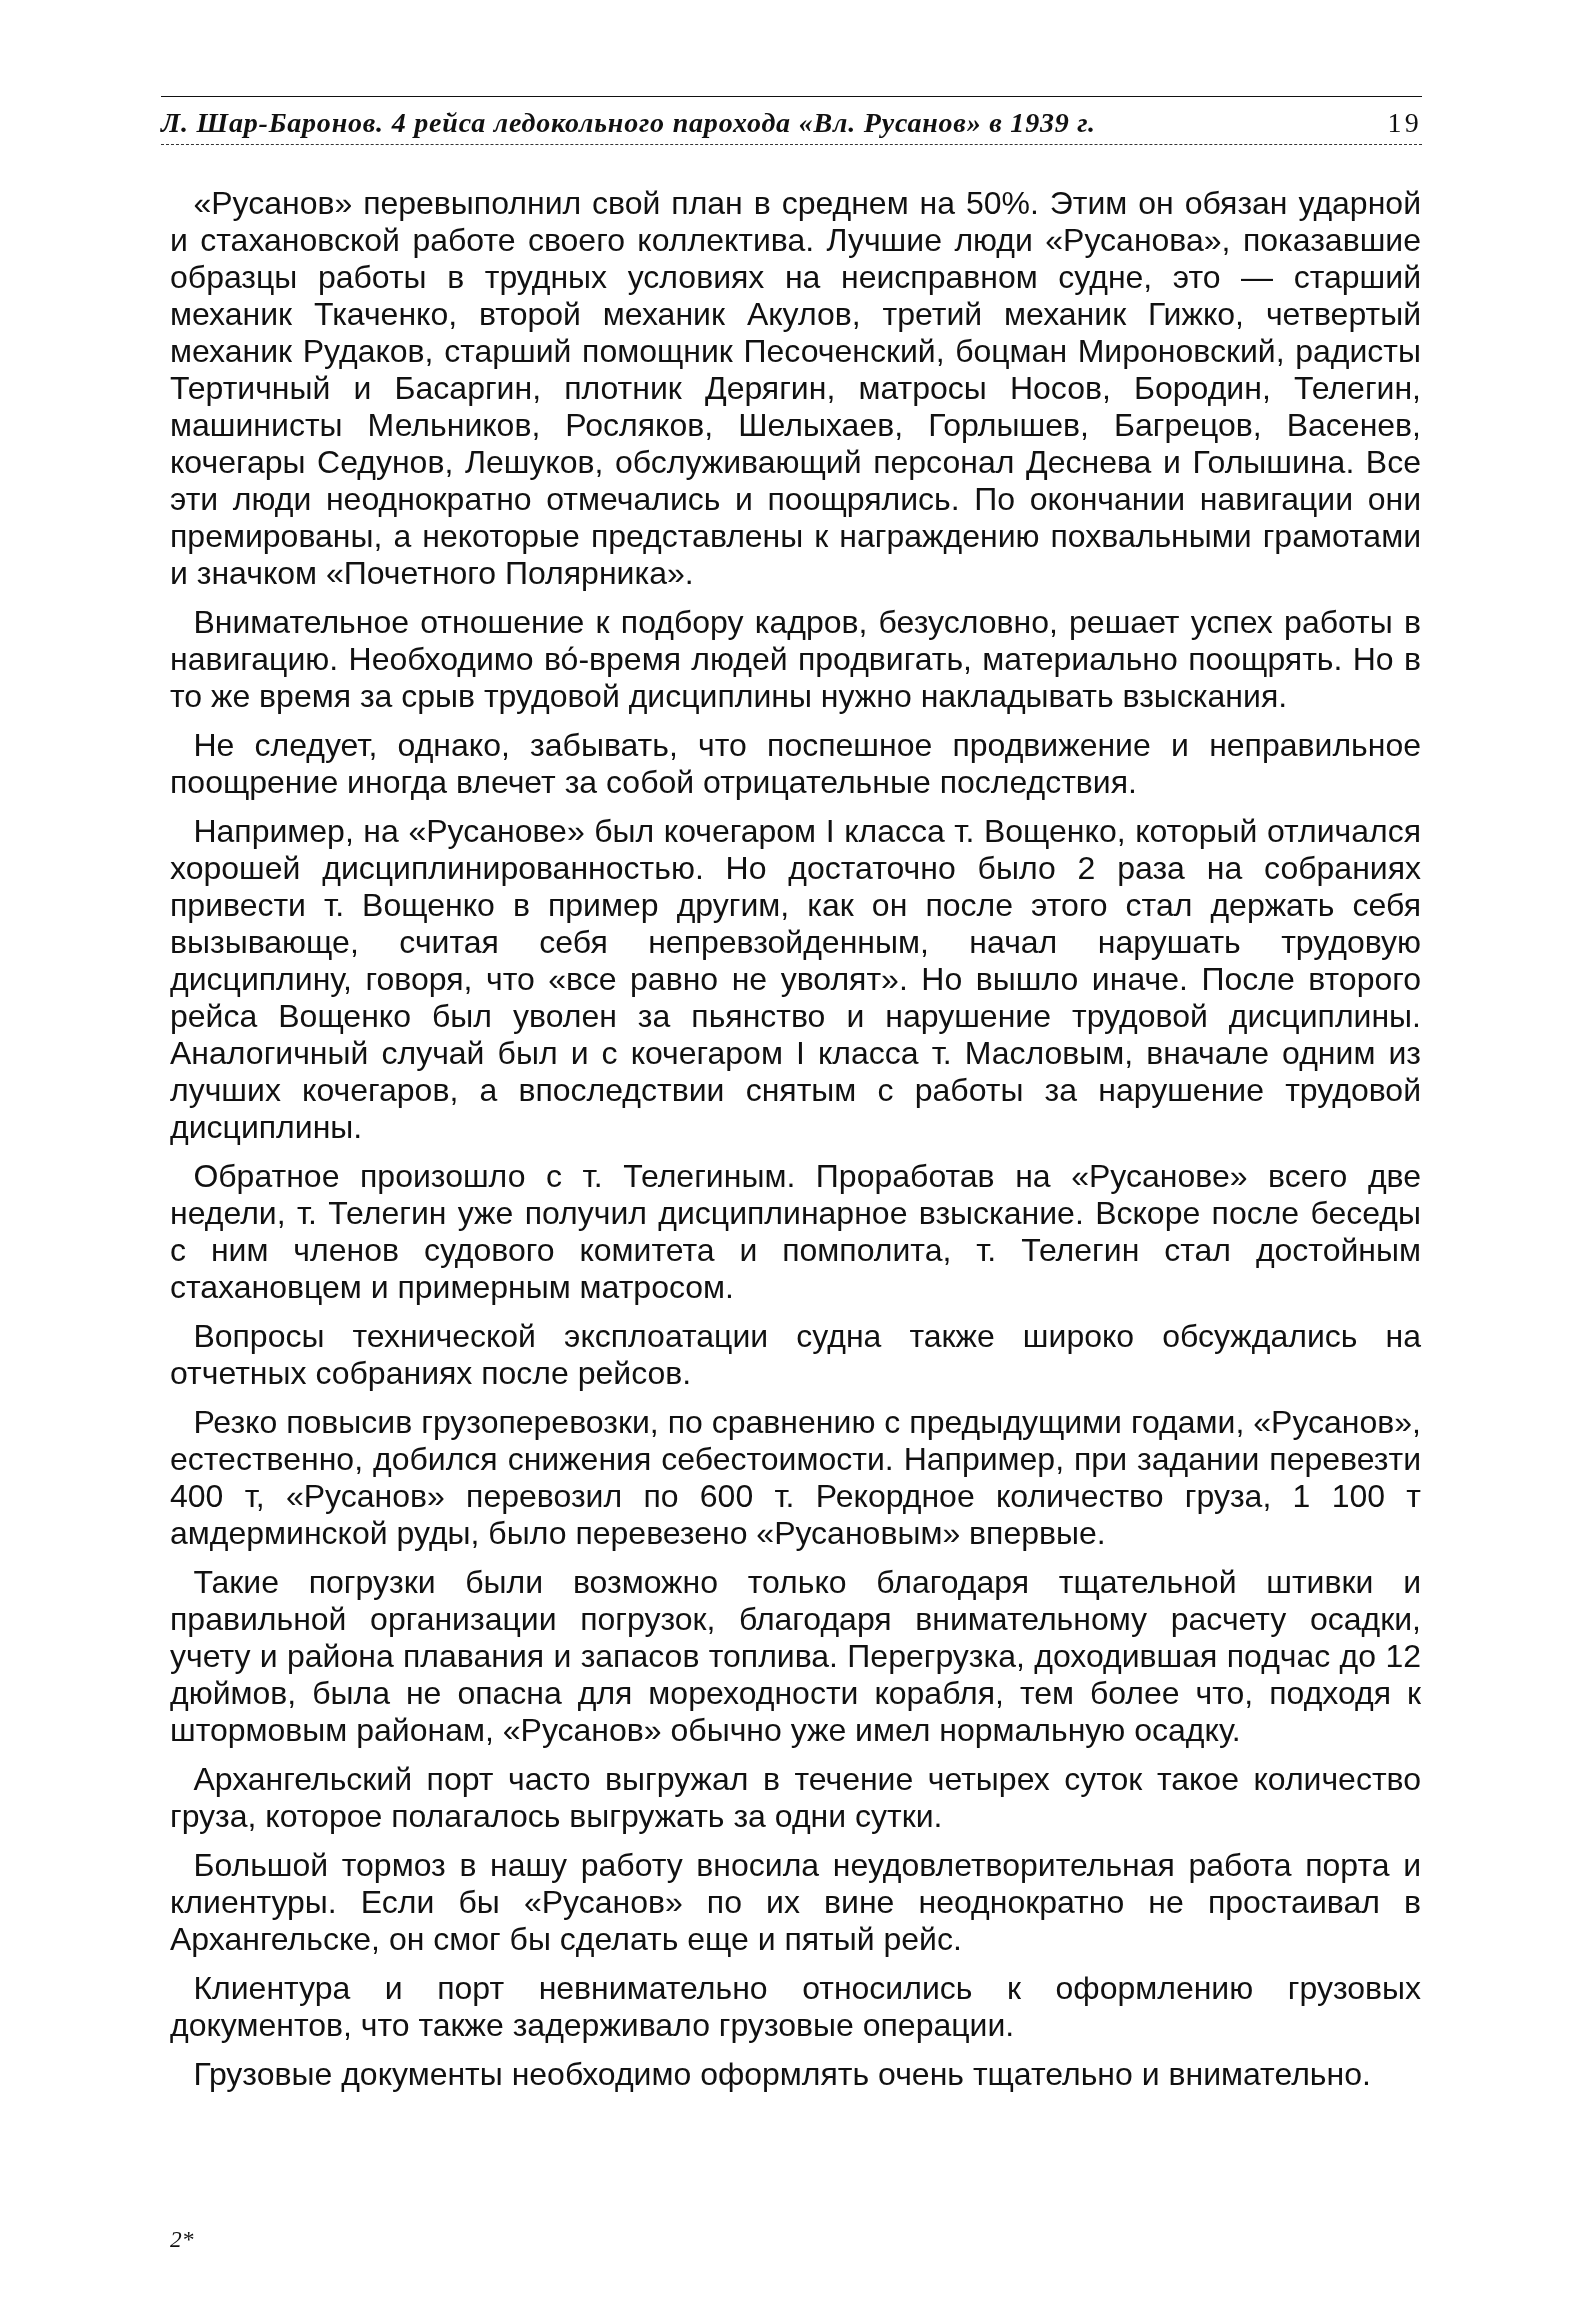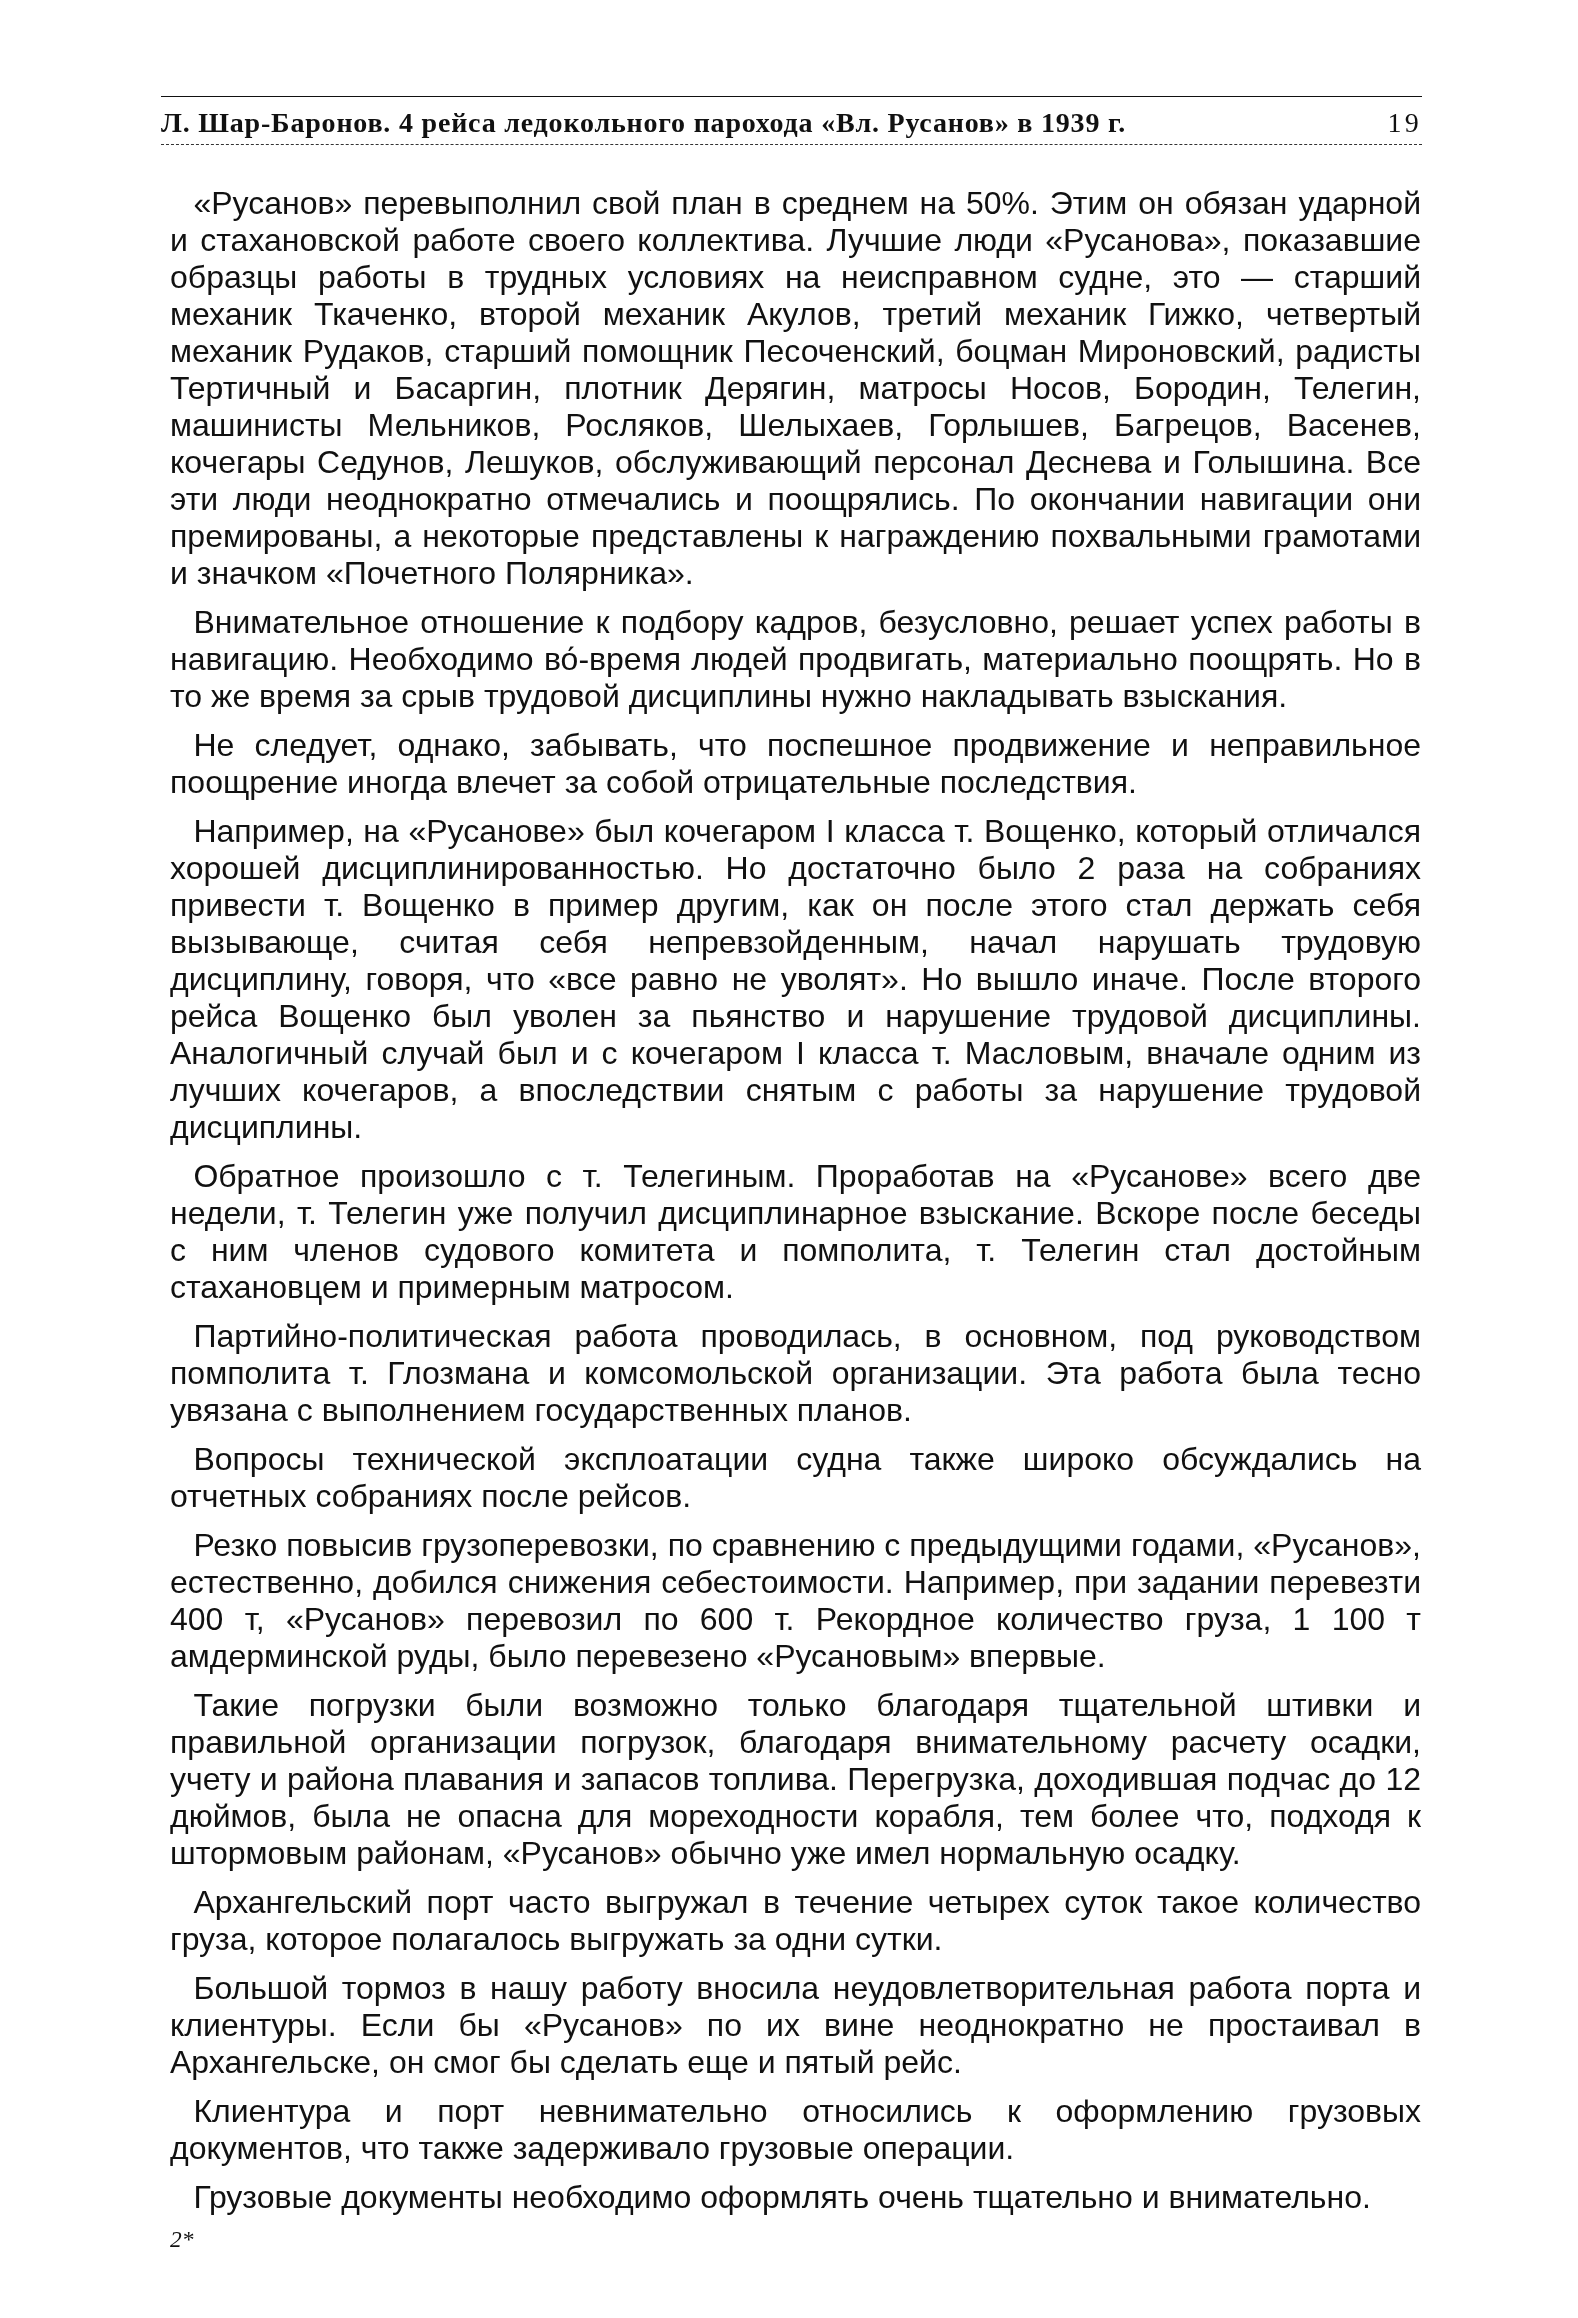--- a/index.html
+++ b/index.html
@@ -1,21 +1,21 @@
 <!DOCTYPE html>
 <html style="font-size:13.4px"><head>
 <meta charset="utf-8">
 <style>
   html, body { margin: 0; padding: 0; background: #ffffff; }
   body { width: 1579px; height: 2319px; position: relative; overflow: hidden; color: #111; }
   .page { position: absolute; left: 0; top: 0; width: 1579px; height: 2319px; }
   .rule-top { position: absolute; left: 161px; width: 1261px; top: 96px; height: 0; border-top: 1.7px solid #111; }
   .header { position: absolute; left: 161px; top: 104px; width: 1261px; height: 37px;
             font-family: "Liberation Serif", serif; font-weight: bold; font-size: 28px; letter-spacing: 0.8px; line-height: 37px; }
-  .header .title { position: absolute; left: 0; top: 0; white-space: nowrap; }
+  .header .title { position: absolute; left: 0; top: 0; white-space: nowrap; font-style: italic; }
   .header .pageno { position: absolute; right: 0; top: 0; font-weight: normal; letter-spacing: 3.3px; }
   .rule-bottom { position: absolute; left: 161px; width: 1261px; top: 144px; height: 0; border-top: 0.8px dashed #333; }
   .body { position: absolute; left: 170px; top: 185px; width: 1251px;
           font-family: Liberation Sans, sans-serif; font-size: 32px; line-height: 37px; text-align: justify; }
   .body p { margin: 0; text-indent: 23.4px; hyphens: manual; }
   .body p + p { margin-top: 12px; }
   .footer-sig { position: absolute; left: 170px; top: 2226px; font-family: "Liberation Serif", serif; font-style: italic; font-size: 23.4px; }
 </style>
 </head>
 <body>
@@ -27,21 +27,20 @@
     <span class="pageno">19</span>
   </div>
   <div class="rule-bottom"></div>
 
   <div class="body">
     <p>«Русанов» перевыполнил свой план в среднем на 50%. Этим он обязан ударной и стахановской работе своего коллектива. Лучшие люди «Русанова», показавшие образцы работы в трудных условиях на неисправном судне, это — старший механик Ткаченко, второй механик Акулов, третий механик Гижко, четвертый механик Рудаков, старший помощник Песоченский, боцман Мироновский, радисты Тертичный и Басаргин, плотник Дерягин, матросы Носов, Бородин, Телегин, машинисты Мельников, Росляков, Шелыхаев, Горлышев, Багрецов, Васенев, кочегары Седунов, Лешуков, обслуживающий персонал Деснева и Голышина. Все эти люди неоднократно отмечались и поощрялись. По окончании навигации они премированы, а некоторые представлены к награждению похвальными грамотами и значком «Почетного Полярника».</p>
     <p>Внимательное отношение к подбору кадров, безусловно, решает успех работы в навигацию. Необходимо во́-время людей продвигать, материально поощрять. Но в то же время за срыв трудовой дисциплины нужно накладывать взыскания.</p>
     <p>Не следует, однако, забывать, что поспешное продвижение и неправильное поощрение иногда влечет за собой отрицательные последствия.</p>
     <p>Например, на «Русанове» был кочегаром I класса т. Вощенко, который отличался хорошей дисциплинированностью. Но достаточно было 2 раза на собраниях привести т. Вощенко в пример другим, как он после этого стал держать себя вызывающе, считая себя непревзойденным, начал нарушать трудовую дисциплину, говоря, что «все равно не уволят». Но вышло иначе. После второго рейса Вощенко был уволен за пьянство и нарушение трудовой дисциплины. Аналогичный случай был и с кочегаром I класса т. Масловым, вначале одним из лучших кочегаров, а впоследствии снятым с работы за нарушение трудовой дисциплины.</p>
     <p>Обратное произошло с т. Телегиным. Проработав на «Русанове» всего две недели, т. Телегин уже получил дисциплинарное взыскание. Вскоре после беседы с ним членов судового комитета и помполита, т. Телегин стал достойным стахановцем и примерным матросом.</p>
-    <p>Партийно-политическая работа проводилась, в основном, под руководством помполита т. Глозмана и комсомольской организации. Эта работа была тесно увязана с выполнением государственных планов.</p>
     <p>Вопросы технической эксплоатации судна также широко обсуждались на отчетных собраниях после рейсов.</p>
     <p>Резко повысив грузоперевозки, по сравнению с предыдущими годами, «Русанов», естественно, добился снижения себестоимости. Например, при задании перевезти 400 т, «Русанов» перевозил по 600 т. Рекордное количество груза, 1 100 т амдерминской руды, было перевезено «Русановым» впервые.</p>
     <p>Такие погрузки были возможно только благодаря тщательной штивки и правильной организации погрузок, благодаря внимательному расчету осадки, учету и района плавания и запасов топлива. Перегрузка, доходившая подчас до 12 дюймов, была не опасна для мореходности корабля, тем более что, подходя к штормовым районам, «Русанов» обычно уже имел нормальную осадку.</p>
     <p>Архангельский порт часто выгружал в течение четырех суток такое количество груза, которое полагалось выгружать за одни сутки.</p>
     <p>Большой тормоз в нашу работу вносила неудовлетворительная работа порта и клиентуры. Если бы «Русанов» по их вине неоднократно не простаивал в Архангельске, он смог бы сделать еще и пятый рейс.</p>
     <p>Клиентура и порт невнимательно относились к оформлению грузовых документов, что также задерживало грузовые операции.</p>
     <p>Грузовые документы необходимо оформлять очень тщательно и внимательно.</p>
   </div>
 
   <div class="footer-sig">2*</div>

